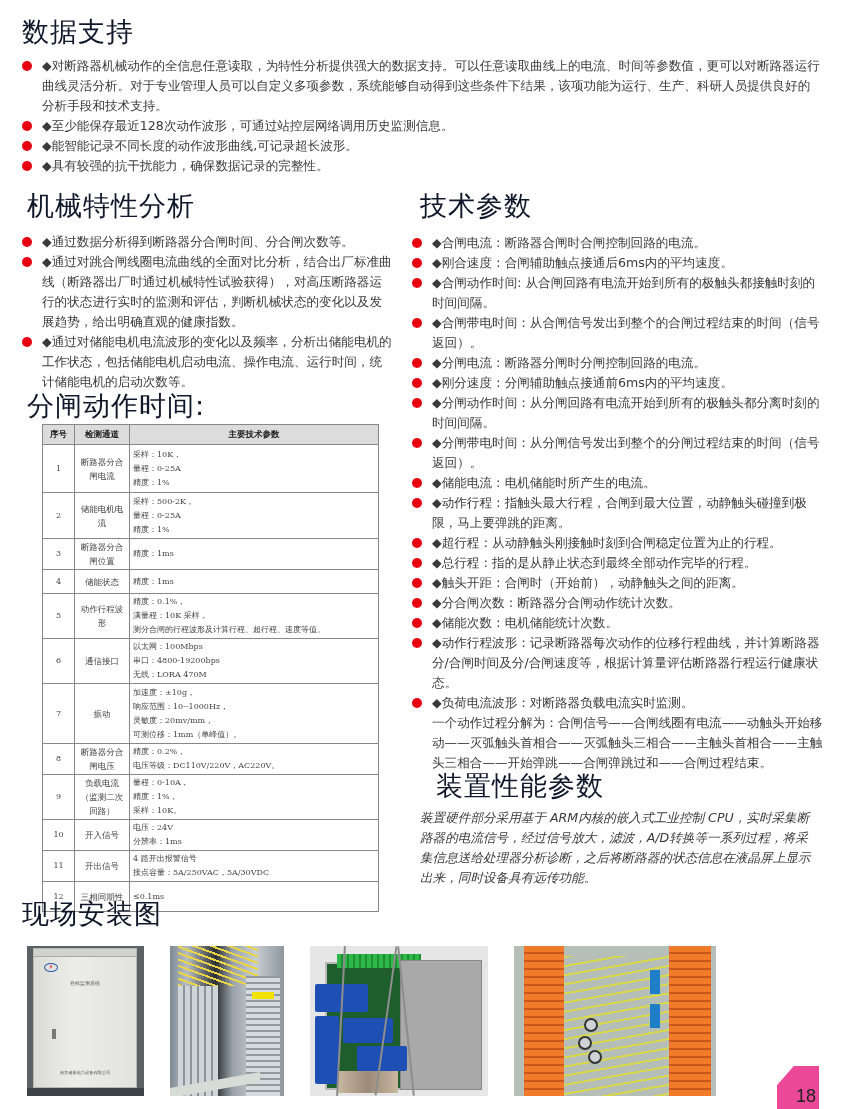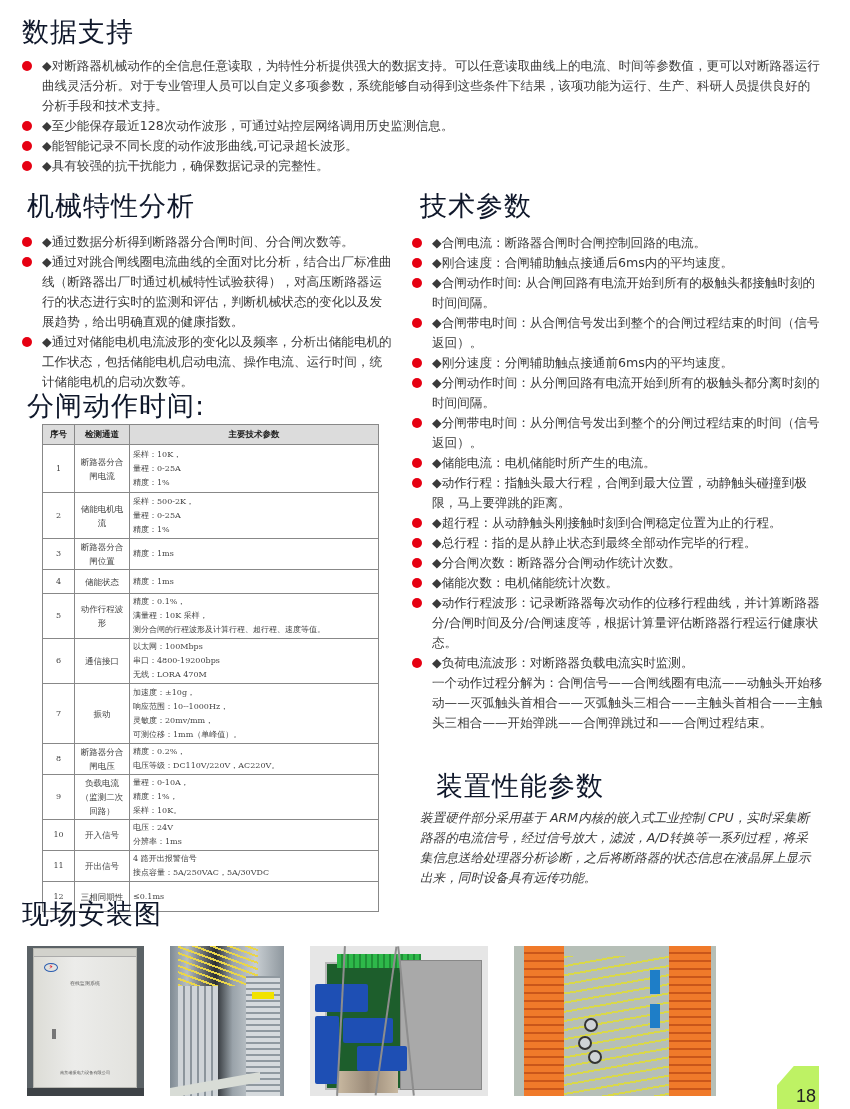--- a/index.html
+++ b/index.html
@@ -22,21 +22,21 @@
   table.spec th { background: #dcdcdc; font-weight: bold; height: 20px; font-size: 8.5px; color: #222; }
   table.spec td { padding: 1px 3px; line-height: 14px; vertical-align: middle; }
   table.spec td.c { text-align: center; }
   table.spec td.ch { text-align: center; font-size: 8.5px; }
   table.spec col.c1 { width: 32px; }
   table.spec col.c2 { width: 55px; }
   table.spec td.params span { display: block; }
 
   
   .photo { position: absolute; overflow: hidden; }
-  .page-num { position: absolute; left: 777px; top: 1066px; width: 42px; height: 43px; background: #bef264;
+  .page-num { position: absolute; left: 777px; top: 1066px; width: 42px; height: 43px; background: #ec4899;
     clip-path: polygon(40% 0, 100% 0, 100% 100%, 0 100%, 0 45%); text-align: center; }
   .page-num span { position: absolute; right: 3px; bottom: 2px; font-family: "Liberation Sans", sans-serif; font-size: 18px; color: #222; }
 </style>
 </head>
 <body>
 
 <h1 class="h-title h-big" style="left:22px; top:16px;">数据支持</h1>
 <ul class="bul" style="left:22px; top:56px; width:800px;">
   <li><span class="dot"></span><span>◆对断路器机械动作的全信息任意读取，为特性分析提供强大的数据支持。可以任意读取曲线上的电流、时间等参数值，更可以对断路器运行曲线灵活分析。对于专业管理人员可以自定义多项参数，系统能够自动得到这些条件下结果，该项功能为运行、生产、科研人员提供良好的分析手段和技术支持。</span></li>
   <li><span class="dot"></span><span>◆至少能保存最近128次动作波形，可通过站控层网络调用历史监测信息。</span></li>
@@ -169,27 +169,29 @@
     </tr>
   </tbody>
 </table>
 
 <h2 class="h-title h-big" style="left:420px; top:190px;">技术参数</h2>
 <ul class="bul" style="left:412px; top:233px; width:415px; ">
   <li><span class="dot"></span><span>◆合闸电流：断路器合闸时合闸控制回路的电流。</span></li>
   <li><span class="dot"></span><span>◆刚合速度：合闸辅助触点接通后6ms内的平均速度。</span></li>
   <li><span class="dot"></span><span>◆合闸动作时间: 从合闸回路有电流开始到所有的极触头都接触时刻的时间间隔。</span></li>
   <li><span class="dot"></span><span>◆合闸带电时间：从合闸信号发出到整个的合闸过程结束的时间（信号返回）。</span></li>
+  <li><span class="dot"></span><span>◆分闸电流：断路器分闸时分闸控制回路的电流。</span></li>
   <li><span class="dot"></span><span>◆刚分速度：分闸辅助触点接通前6ms内的平均速度。</span></li>
   <li><span class="dot"></span><span>◆分闸动作时间：从分闸回路有电流开始到所有的极触头都分离时刻的时间间隔。</span></li>
   <li><span class="dot"></span><span>◆分闸带电时间：从分闸信号发出到整个的分闸过程结束的时间（信号返回）。</span></li>
   <li><span class="dot"></span><span>◆储能电流：电机储能时所产生的电流。</span></li>
   <li><span class="dot"></span><span>◆动作行程：指触头最大行程，合闸到最大位置，动静触头碰撞到极限，马上要弹跳的距离。</span></li>
   <li><span class="dot"></span><span>◆超行程：从动静触头刚接触时刻到合闸稳定位置为止的行程。</span></li>
   <li><span class="dot"></span><span>◆总行程：指的是从静止状态到最终全部动作完毕的行程。</span></li>
+  <li><span class="dot"></span><span>◆触头开距：合闸时（开始前），动静触头之间的距离。</span></li>
   <li><span class="dot"></span><span>◆分合闸次数：断路器分合闸动作统计次数。</span></li>
   <li><span class="dot"></span><span>◆储能次数：电机储能统计次数。</span></li>
   <li><span class="dot"></span><span>◆动作行程波形：记录断路器每次动作的位移行程曲线，并计算断路器分/合闸时间及分/合闸速度等，根据计算量评估断路器行程运行健康状态。</span></li>
   <li><span class="dot"></span><span>◆负荷电流波形：对断路器负载电流实时监测。</span></li>
   <li class="plain"><span>一个动作过程分解为：合闸信号——合闸线圈有电流——动触头开始移动——灭弧触头首相合——灭弧触头三相合——主触头首相合——主触头三相合——开始弹跳——合闸弹跳过和——合闸过程结束。</span></li>
 </ul>
 
 <h2 class="h-title h-big" style="left:436px; top:770px;">装置性能参数</h2>
 <p class="para" style="left:420px; top:808px; width:400px;font-style:italic;">装置硬件部分采用基于 ARM内核的嵌入式工业控制 CPU，实时采集断路器的电流信号，经过信号放大，滤波，A/D转换等一系列过程，将采集信息送给处理器分析诊断，之后将断路器的状态信息在液晶屏上显示出来，同时设备具有远传功能。</p>
 

